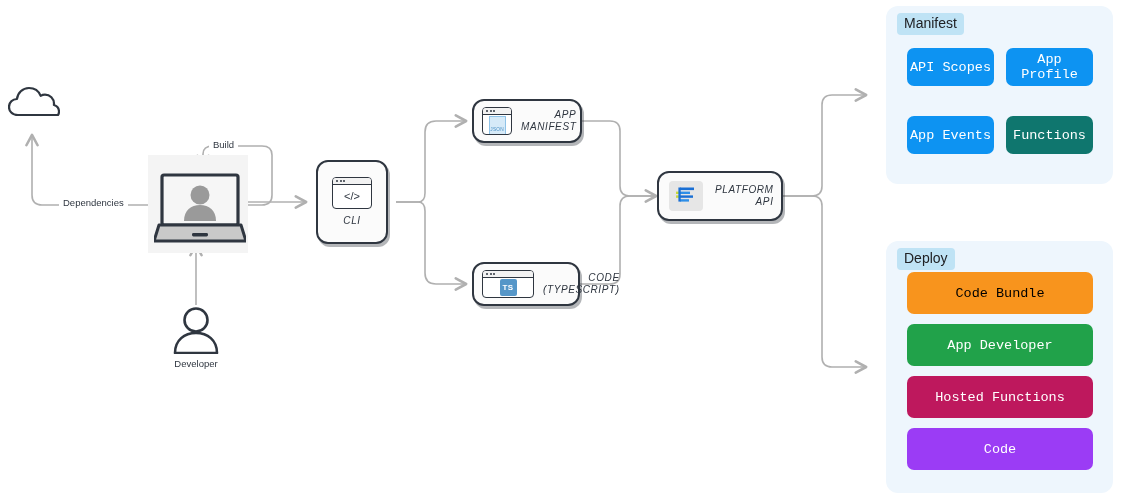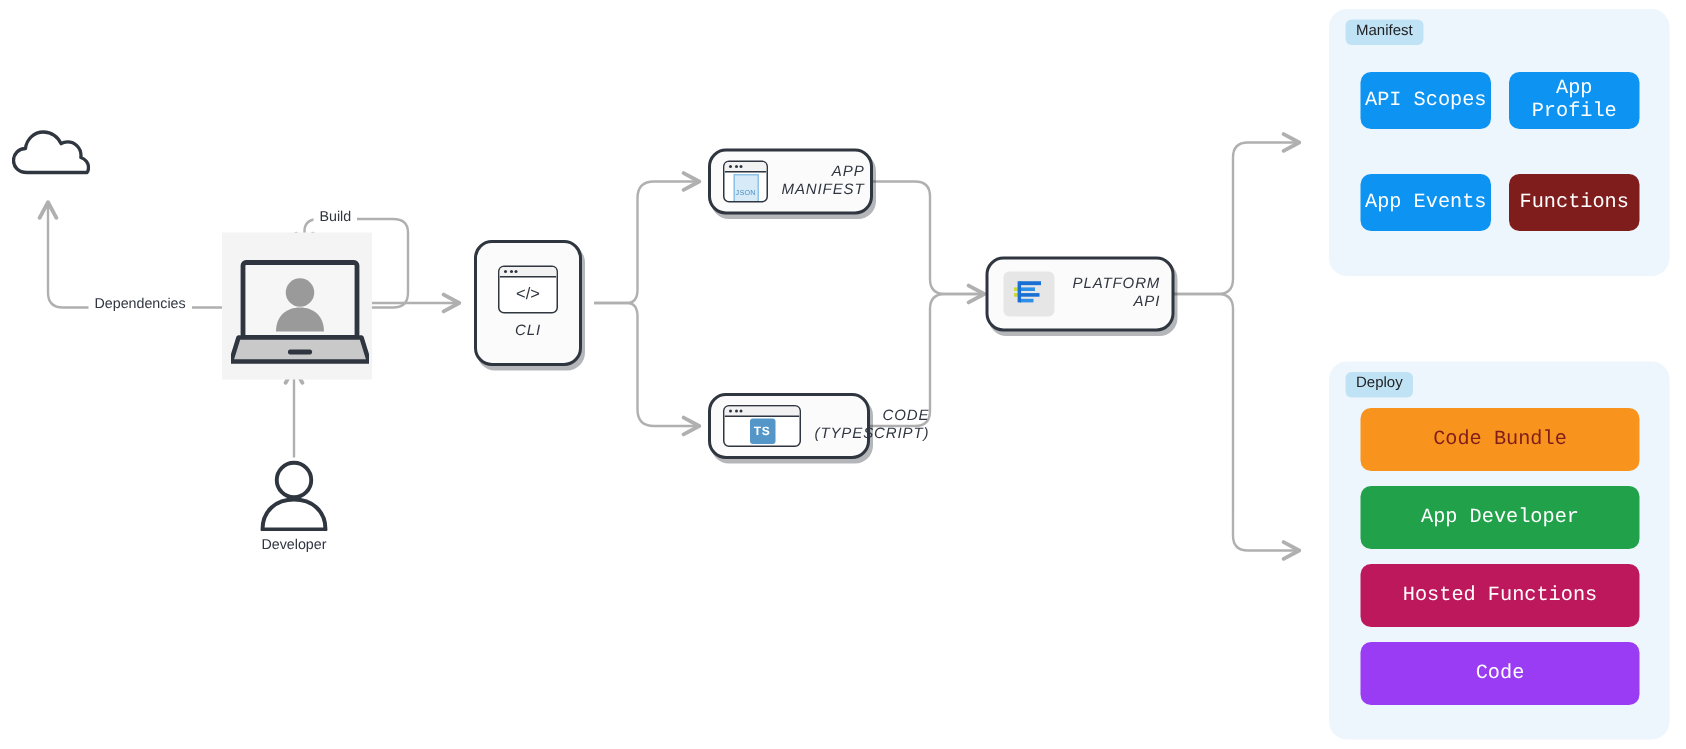--- a/index.html
+++ b/index.html
@@ -69,21 +69,21 @@
   
   .panel{
     position:absolute;
     background:#eef6fd;
     border-radius:12px;
     box-sizing:border-box;
   }
   .panel-chip{
     position:absolute;top:7px;left:11px;
     background:#bfe3f5;color:#202124;
-    font-size:10px;padding:2px 7px;border-radius:4px;
+    font-size:14px;padding:2px 7px;border-radius:4px;
     line-height:1.25;
   }
   .chip-grid{position:absolute;display:grid;font-family:Liberation Mono, monospace;}
   .pill{
     border-radius:7px;display:flex;align-items:center;justify-content:center;
     font-size:13.5px;color:#ffffff;box-sizing:border-box;text-align:center;
   }
 
   
   .edge-label{
@@ -219,27 +219,27 @@
     </div>
     <div class="node-label" style="flex:1;">PLATFORM API</div>
   </div>
 
   <div class="panel" style="left:886px;top:6px;width:227px;height:178px;">
     <div class="panel-chip">Manifest</div>
     <div class="chip-grid" style="left:21px;top:42px;width:186px;grid-template-columns:87px 87px;grid-template-rows:38px 38px;column-gap:12px;row-gap:30px;">
       <div class="pill" style="background:#0d93f2;">API Scopes</div>
       <div class="pill" style="background:#0d93f2;">App Profile</div>
       <div class="pill" style="background:#0d93f2;">App Events</div>
-      <div class="pill" style="background:#7f1d1d;">Functions</div>
+      <div class="pill" style="background:#0f766e;">Functions</div>
     </div>
   </div>
 
   <div class="panel" style="left:886px;top:241px;width:227px;height:252px;">
     <div class="panel-chip">Deploy</div>
     <div class="chip-grid" style="left:21px;top:31px;width:186px;grid-template-columns:186px;grid-auto-rows:42px;row-gap:10px;">
-      <div class="pill" style="background:#f8941d;color:#7f1d1d;">Code Bundle</div>
+      <div class="pill" style="background:#f8941d;color:#000000;">Code Bundle</div>
       <div class="pill" style="background:#21a24a;">App Developer</div>
       <div class="pill" style="background:#be185d;">Hosted Functions</div>
       <div class="pill" style="background:#9b3cf5;">Code</div>
     </div>
   </div>
 
 </div>
 
 </body></html>

